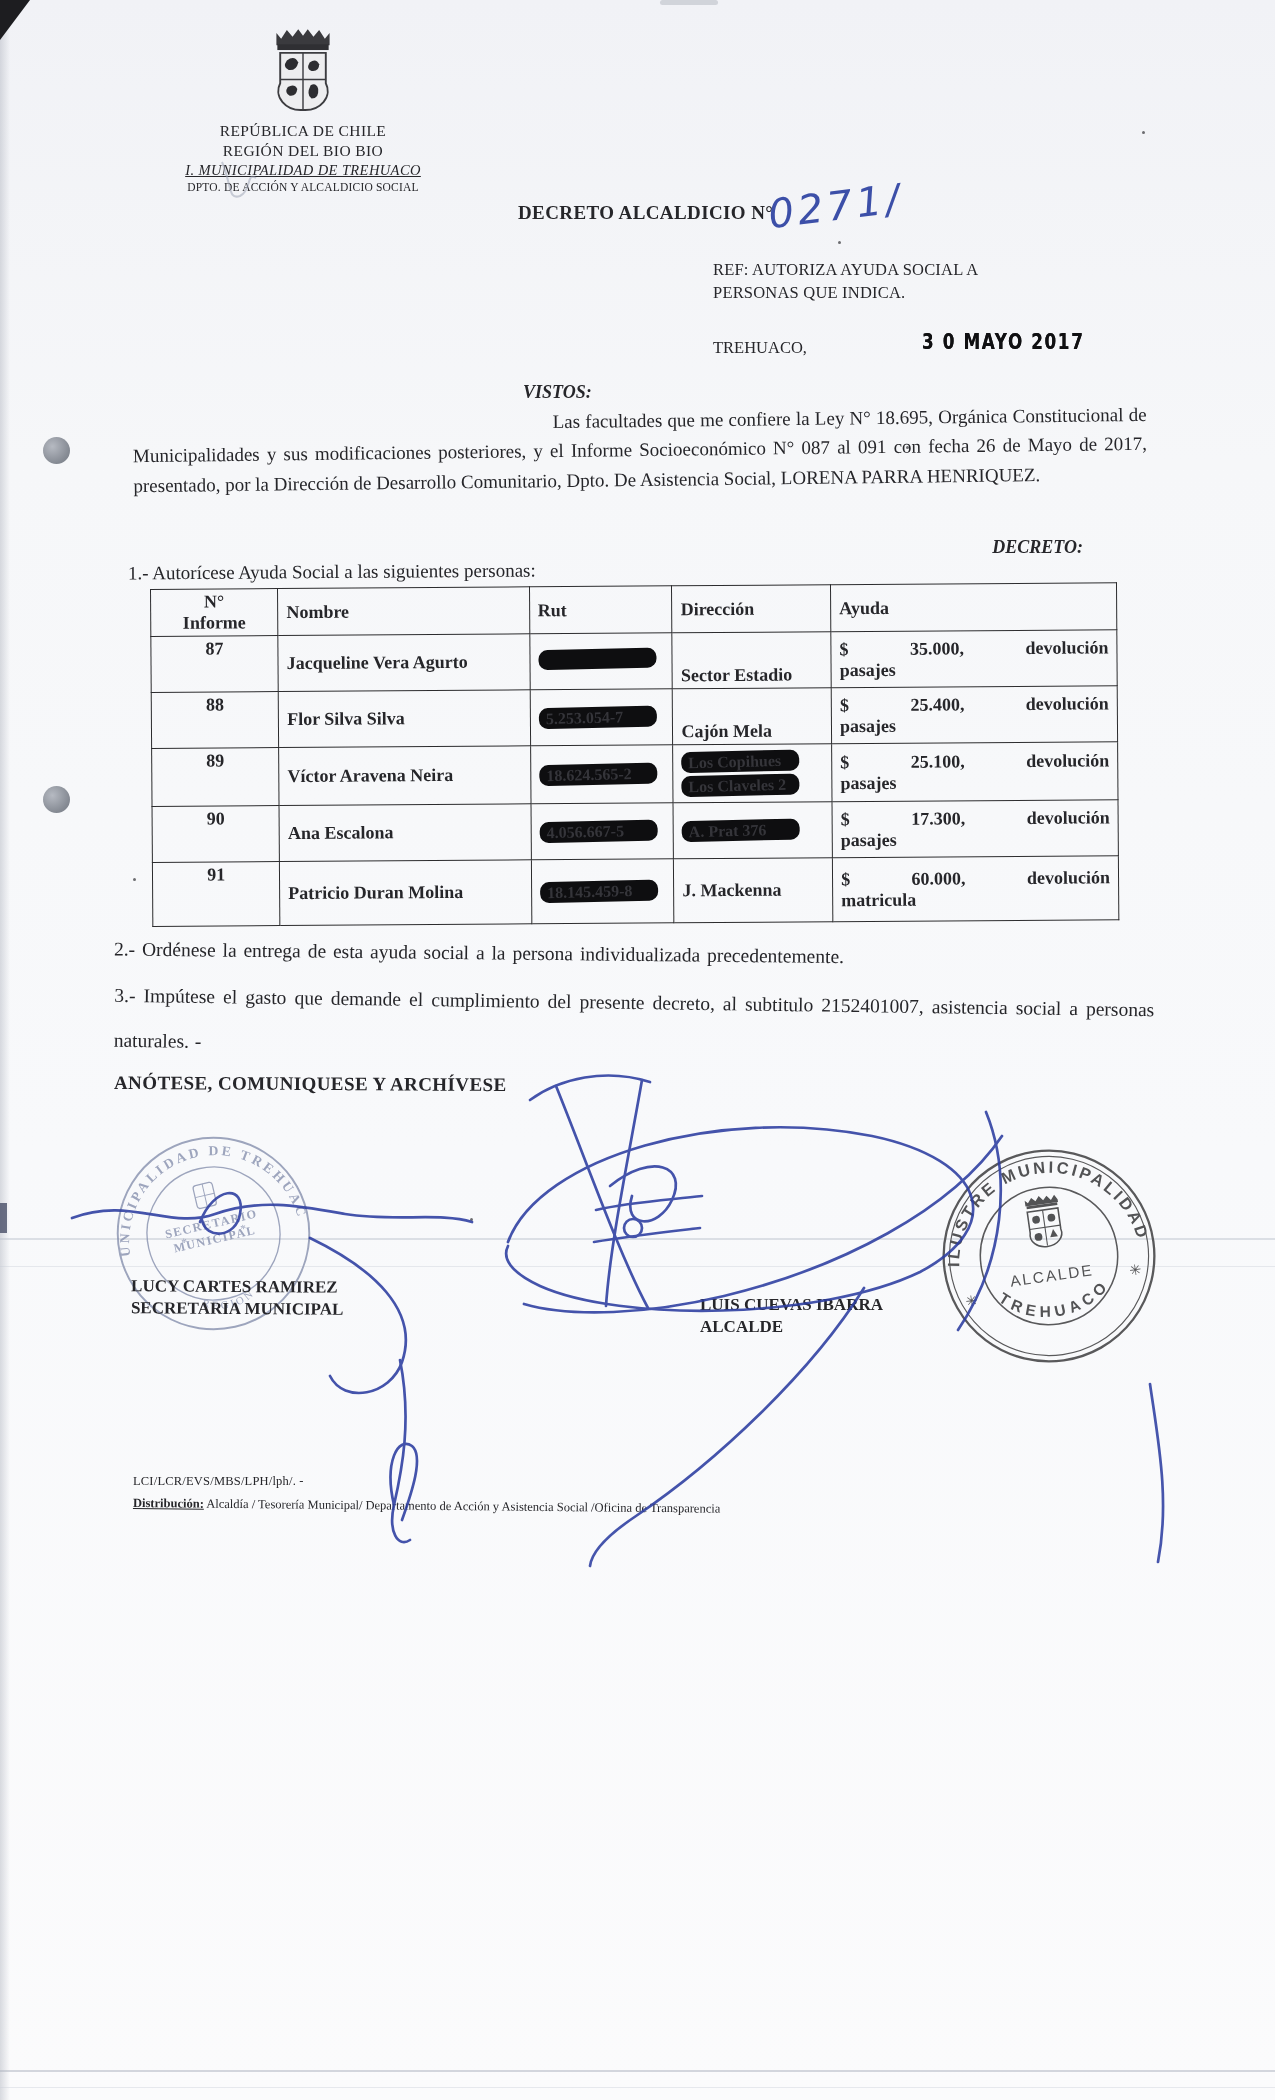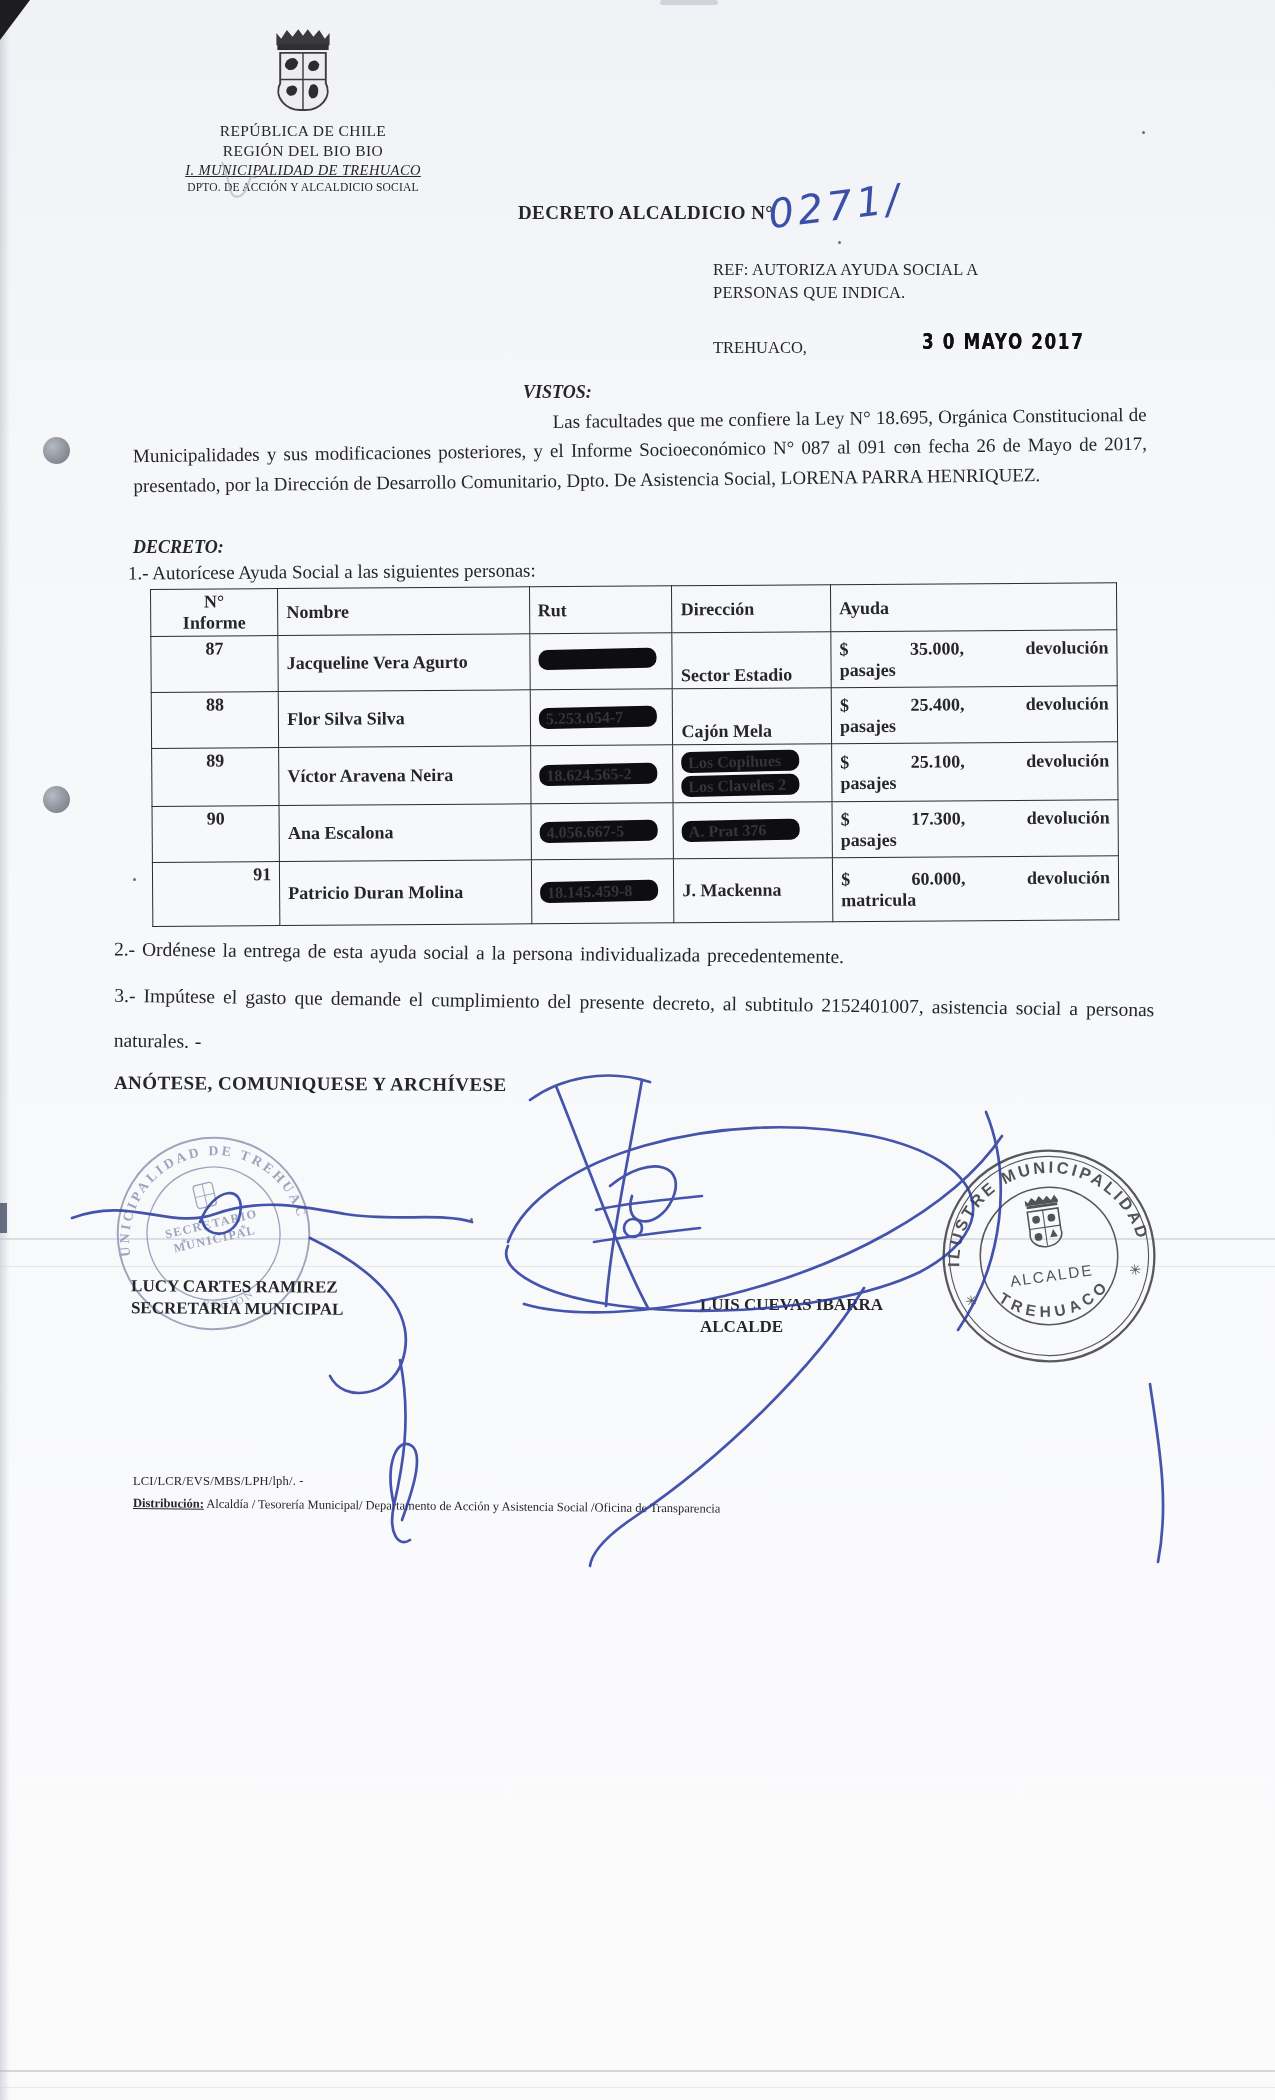--- a/index.html
+++ b/index.html
@@ -19,21 +19,21 @@
            font-size:40px;color:#3c4fa8;letter-spacing:4px;transform:rotate(-7deg);z-index:40;}
   .ref{left:713px;top:258px;font-size:16.5px;line-height:1.42;letter-spacing:.2px;}
   .place{left:713px;top:338px;font-size:16.5px;}
   .datestamp{left:922px;top:330px;font-family:"DejaVu Sans",sans-serif;font-weight:bold;
              font-size:21px;letter-spacing:2px;color:#101012;transform:scaleX(.8);transform-origin:left;
              text-shadow:0 0 .6px #222;}
   
   .vistos-h{left:523px;top:382px;font-size:18px;font-weight:bold;font-style:italic;}
   .vistos-p{left:133px;top:406px;width:1014px;font-size:19px;line-height:1.55;text-align:justify;
             text-indent:420px;transform:rotate(-.7deg);}
-  .decreto-h{left:133px;top:537px;width:950px;text-align:left;font-size:18px;font-weight:bold;font-style:italic;}
+  .decreto-h{left:133px;top:537px;width:950px;text-align:right;font-size:18px;font-weight:bold;font-style:italic;}
   .item1{left:128px;top:561px;font-size:19px;transform:rotate(-.4deg);}
   
   .tblwrap{left:150px;top:589px;transform:rotate(-.4deg);transform-origin:left top;}
   table{border-collapse:collapse;width:967px;font-size:18px;}
   td,th{border:1.5px solid #2c2c2e;vertical-align:middle;padding:2px 8px;}
   th{font-weight:bold;text-align:left;}
   .c-inf{width:111px;text-align:center;}
   .c-nom{width:237px;} .c-rut{width:126px;} .c-dir{width:142px;} .c-ayu{width:271px;}
   .rh{height:46px;} .r0{height:56px;} .r1{height:56px;} .r2{height:58px;} .r3{height:56px;} .r4{height:64px;}
   td.bold, .tbl-b{font-weight:bold;}
@@ -196,21 +196,21 @@
         <td class="c-ayu">
           <div class="ayu-l1">
                 <span>$</span>
                 <span>17.300,</span>
                 <span>devolución</span>
               </div>
           <div class="ayu-l2">pasajes</div>
         </td>
       </tr>
       <tr class="r4">
-        <td class="c-inf bold" style="vertical-align:top;text-align:right;">91</td>
+        <td class="c-inf bold" style="vertical-align:top;">91</td>
         <td class="c-nom bold">Patricio Duran Molina</td>
         <td class="c-rut"><span class="redact">18.145.459-8</span></td>
         <td class="c-dir bold">J. Mackenna</td>
         <td class="c-ayu">
           <div class="ayu-l1">
                 <span>$</span>
                 <span>60.000,</span>
                 <span>devolución</span>
               </div>
           <div class="ayu-l2">matricula</div>

